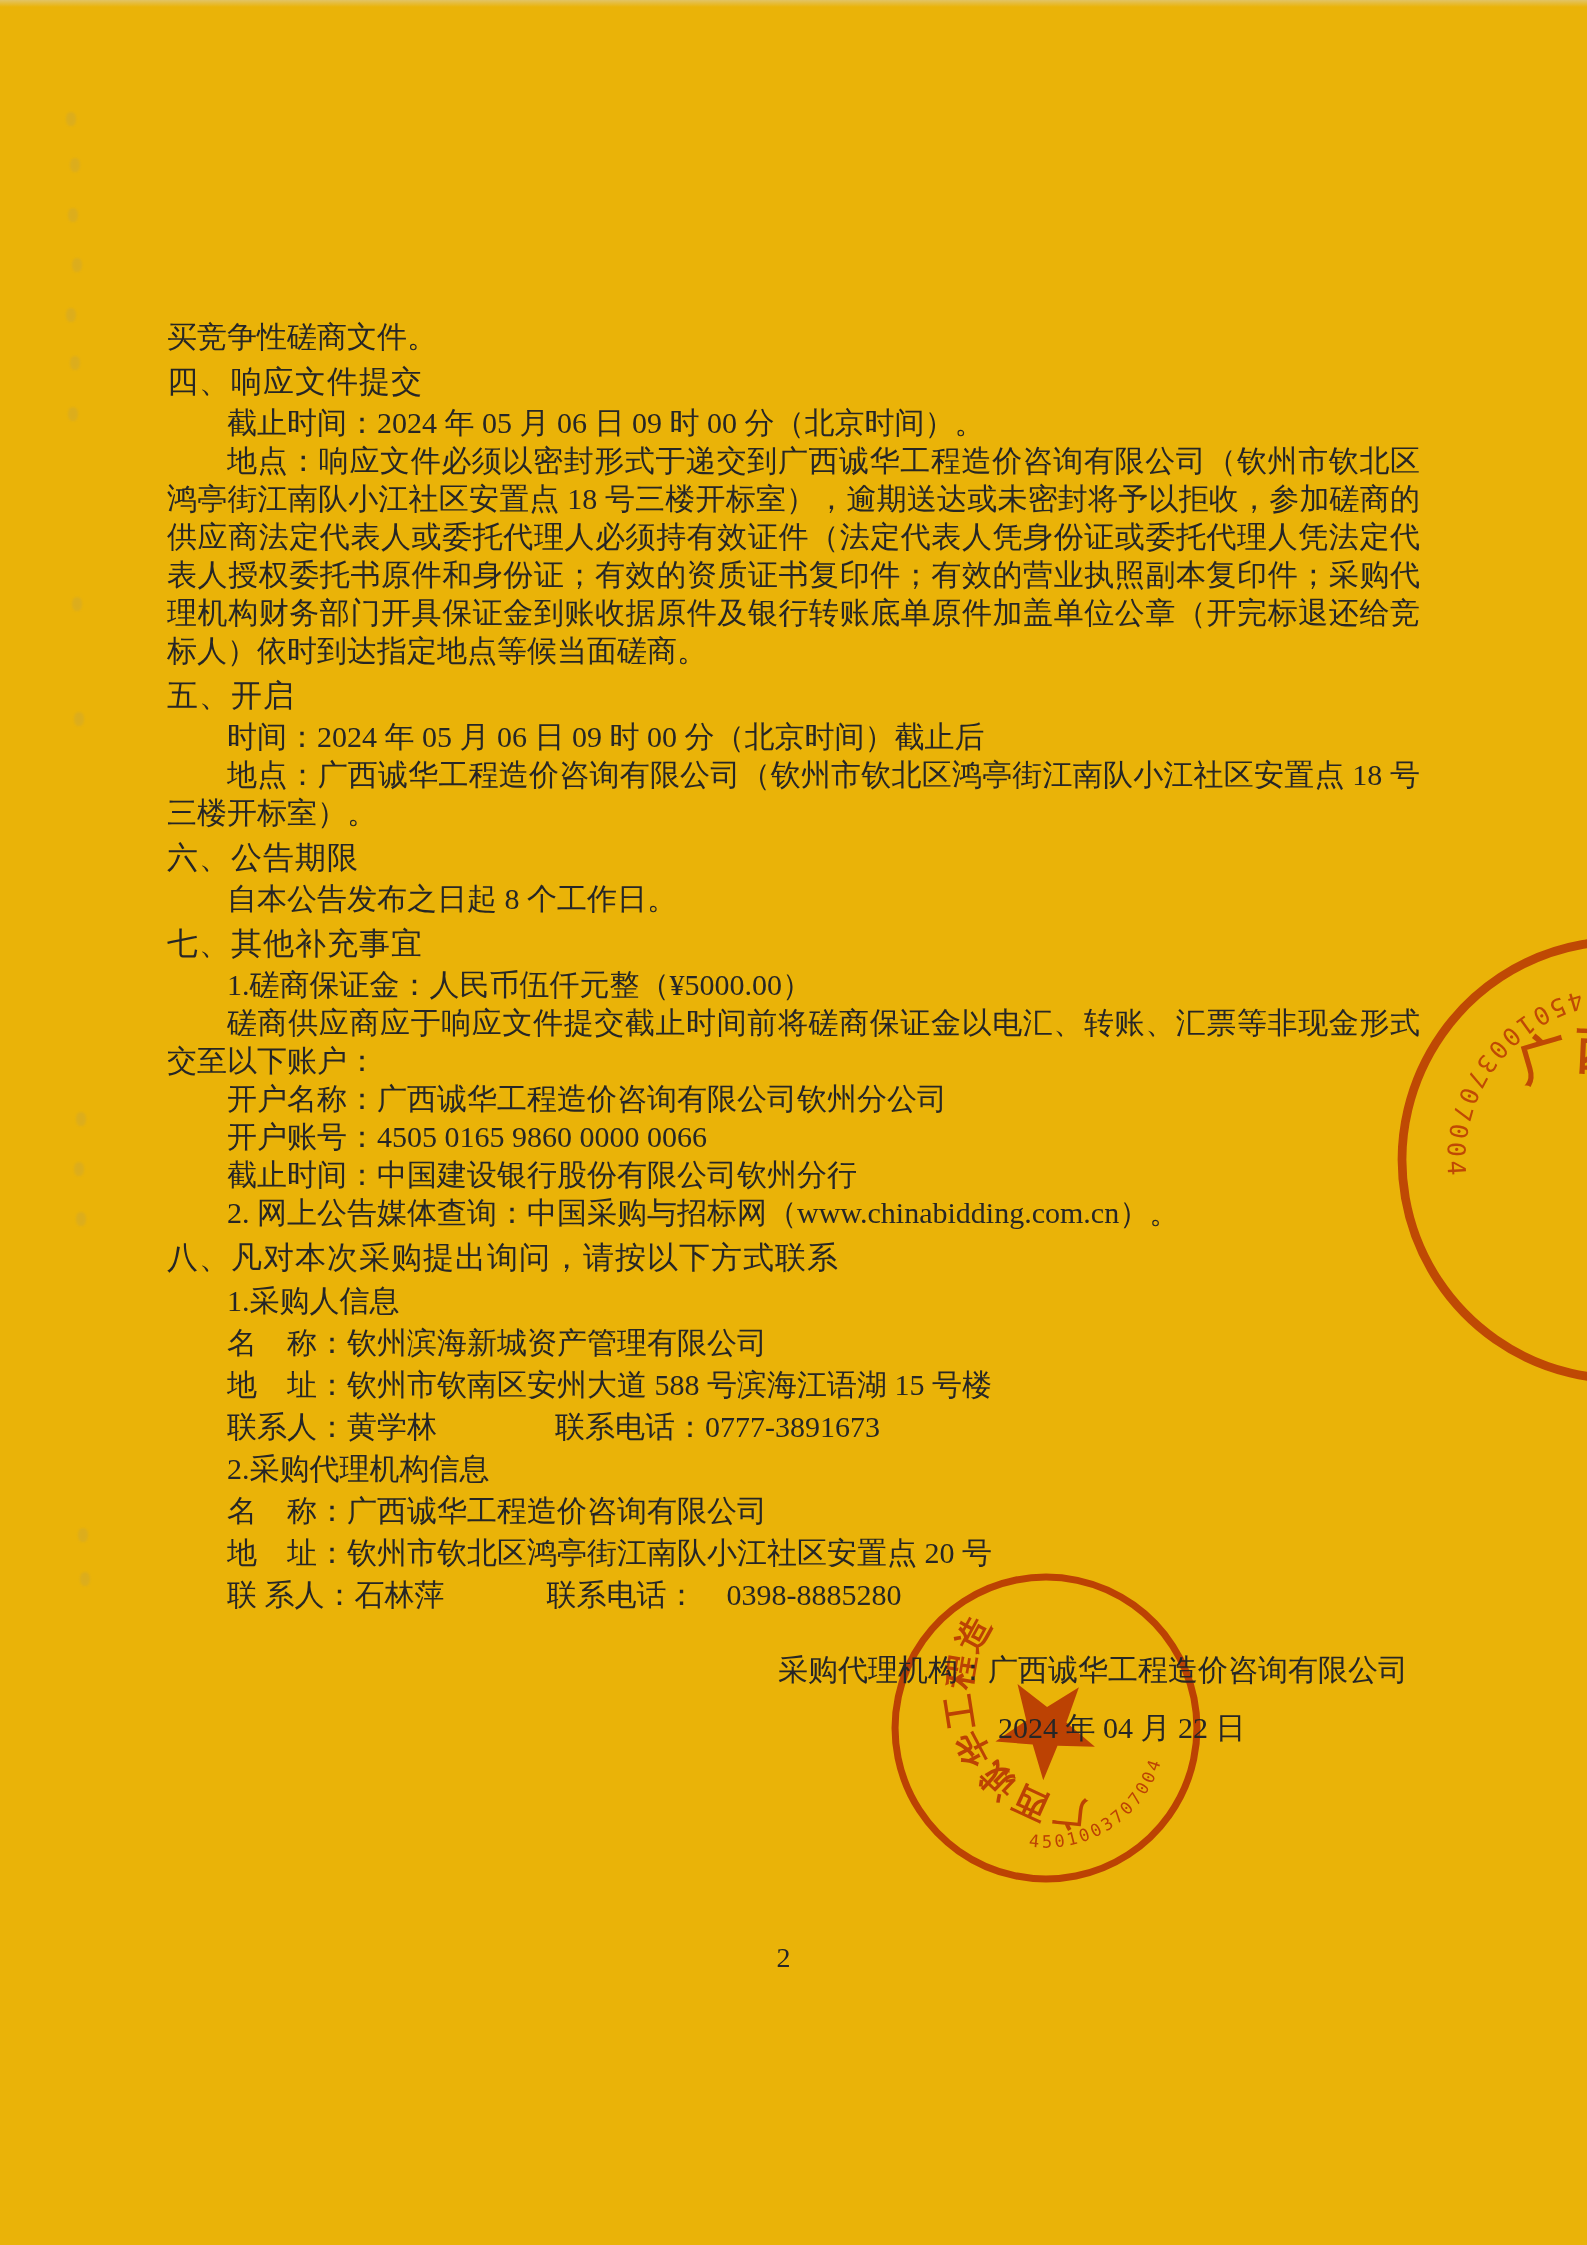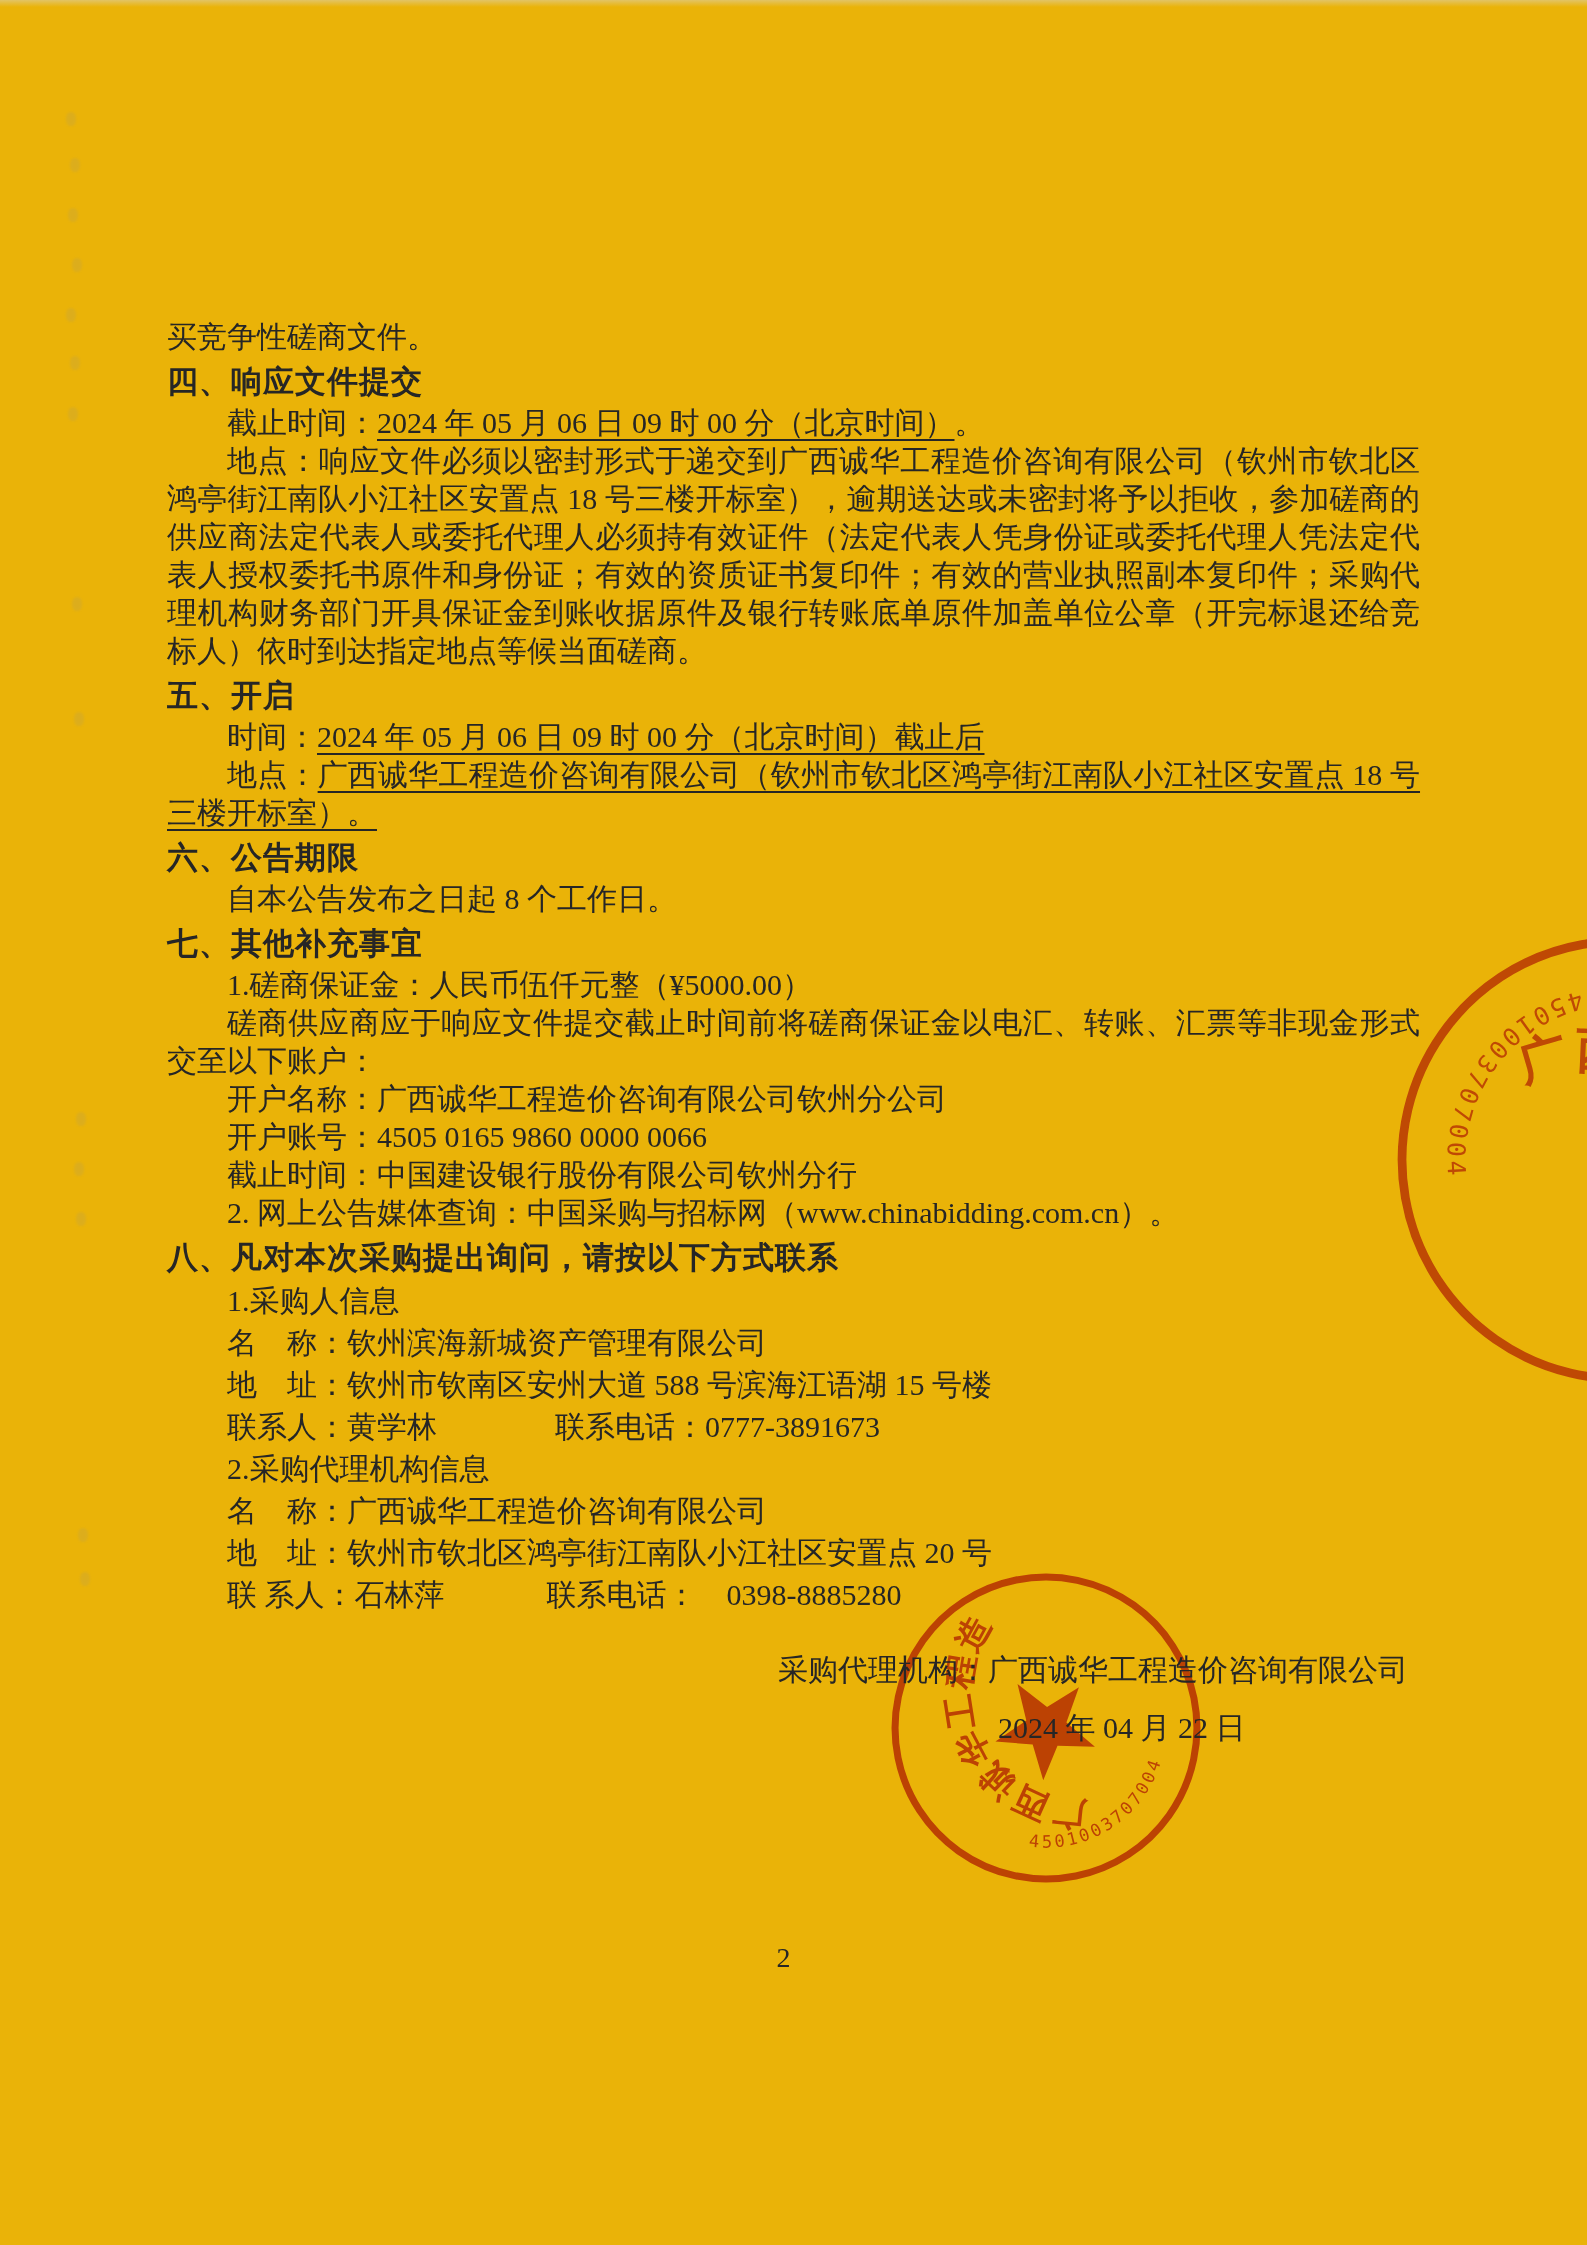--- a/index.html
+++ b/index.html
@@ -11,27 +11,27 @@
   .page{position:absolute;inset:0;background:#eab308;overflow:hidden;}
   .top-shade{position:absolute;top:0;left:0;right:0;height:7px;
     background:linear-gradient(#d9d9d6,rgba(255,255,255,0));opacity:.45;}
   .content{
     position:absolute;left:167px;top:318px;width:1253px;
     font-size:30px;line-height:38px;text-align:justify;z-index:4;
   }
   .content p{margin:0;}
   .h{
     font-family:"Liberation Sans","DejaVu Sans",sans-serif;
-    font-weight:700;font-size:31px;margin:7px 0 3px 0 !important;
+    font-weight:400;font-size:31px;margin:7px 0 3px 0 !important;
     text-align:left;letter-spacing:1px;
   }
   .ind{text-indent:2em;}
   .para{text-indent:2em;}
   .loose{line-height:42px;}
-  .u{text-decoration:underline;text-underline-offset:6px;text-decoration-thickness:2px;}
+  .u{text-underline-offset:6px;text-decoration-thickness:2px;}
   .gap1{display:inline-block;margin-left:58px;}
   .gap2{display:inline-block;margin-left:42px;}
   .sig-agency{position:absolute;left:778px;top:1650px;font-size:30px;z-index:6;}
   .sig-date{position:absolute;left:998px;top:1708px;font-size:30px;z-index:6;}
   .page-num{position:absolute;left:0;right:20px;top:1942px;text-align:center;font-size:28px;z-index:4;}
   .stamp{position:absolute;mix-blend-mode:multiply;z-index:3;}
   .stamp-big{left:884px;top:1566px;width:324px;height:324px;transform:rotate(-33deg);opacity:.85;}
   .stamp-part{left:1386px;top:925px;width:470px;height:470px;transform:rotate(125deg);opacity:.8;}
   .art{position:absolute;width:10px;height:14px;background:#8f8f8f;opacity:.15;
     border-radius:45%;filter:blur(1.2px);z-index:2;}

